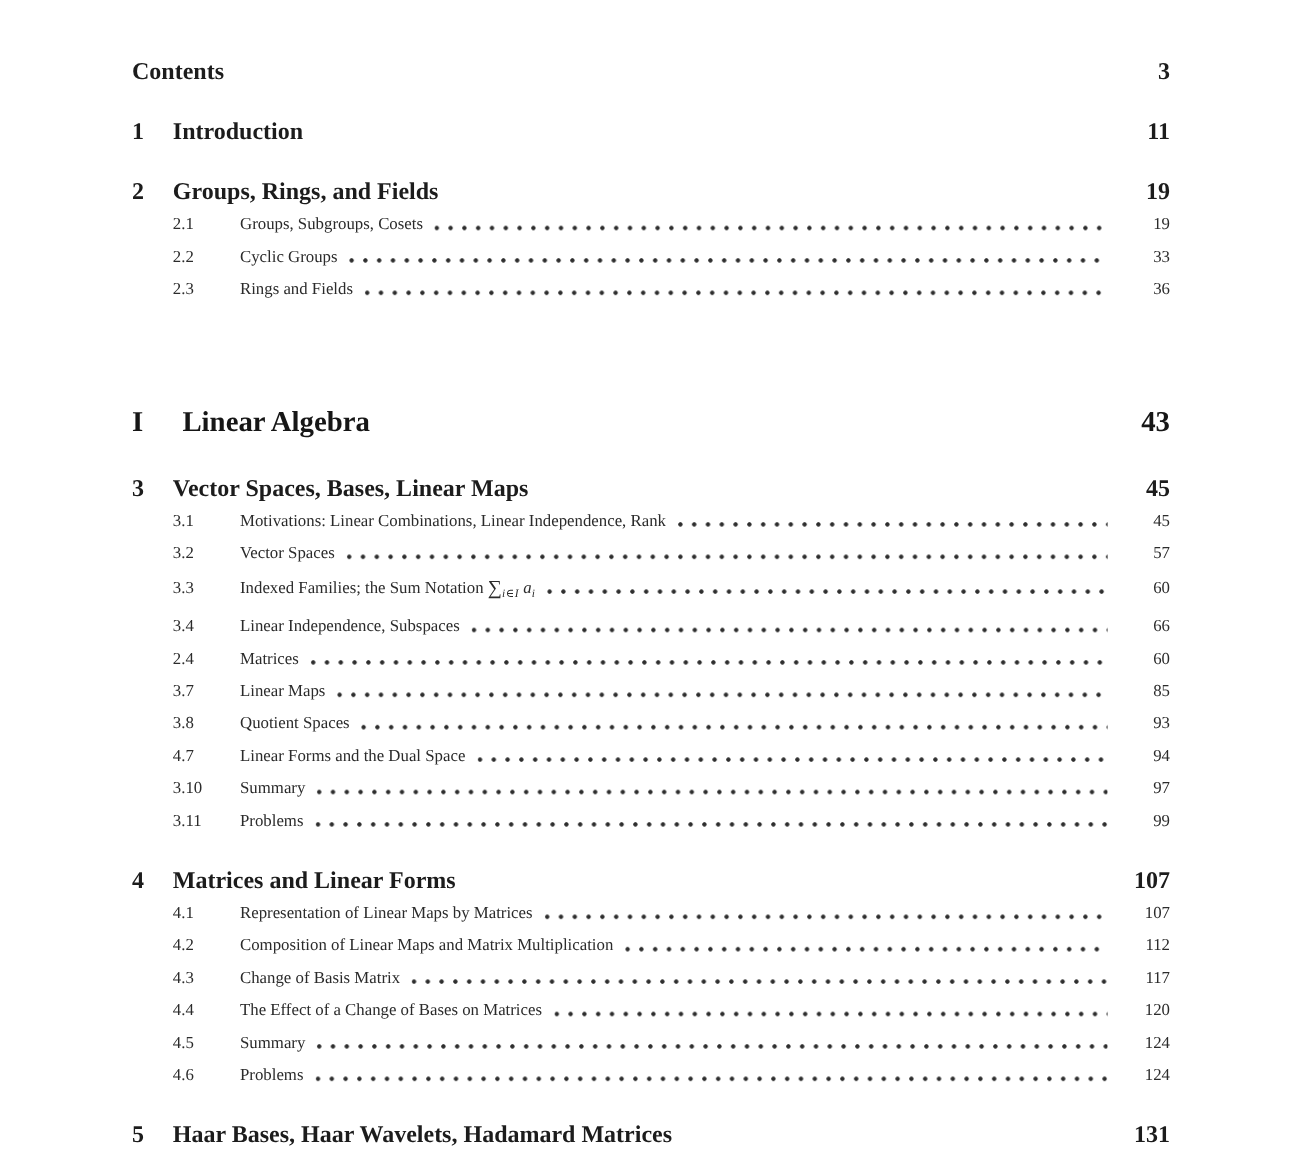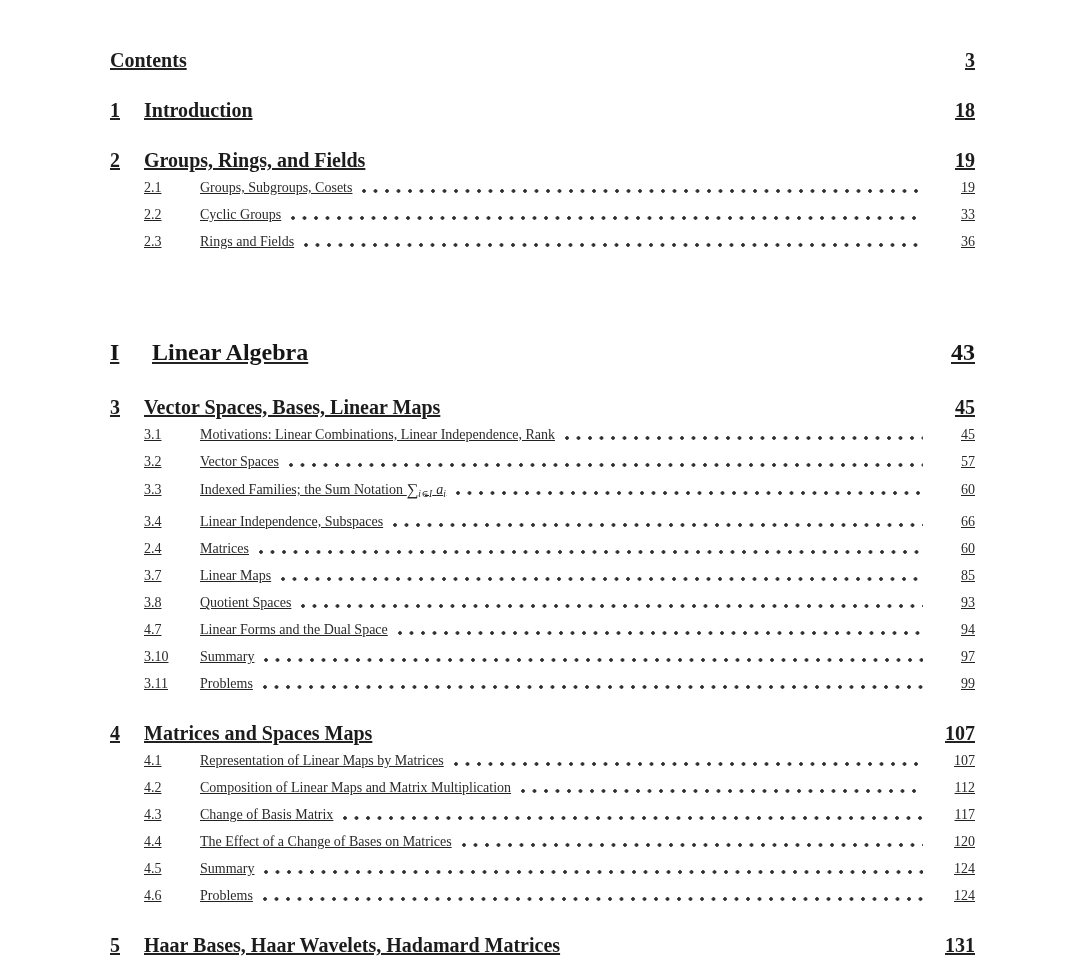--- a/index.html
+++ b/index.html
@@ -10,21 +10,20 @@
   .page {
     position: relative;
     width: 1080px;
     height: 965px;
     box-sizing: border-box;
     background: #ffffff;
     color: #222222;
     font-family: "Liberation Serif", "DejaVu Serif", serif;
     padding: 46px 105px 0 110px;
     overflow: hidden;
-    text-decoration: underline;
   }
   
   .header-row {
     display: flex;
     justify-content: space-between;
     align-items: baseline;
     font-weight: bold;
     font-size: 20px;
     line-height: 28px;
     color: #1c1c1c;
@@ -91,21 +90,21 @@
 <div class="page">
   <div class="header-row">
     <span>Contents</span>
     <span>3</span>
   </div>
   <div id="toc-body">
   <div class="chapter-block">
     <div class="row chapter-row">
       <span class="ch-num">1</span>
       <span class="ch-title">Introduction</span>
-      <span class="page-num">18</span>
+      <span class="page-num">11</span>
     </div>
   </div>
 
   <div class="chapter-block">
     <div class="row chapter-row">
       <span class="ch-num">2</span>
       <span class="ch-title">Groups, Rings, and Fields</span>
       <span class="page-num">19</span>
     </div>
 
@@ -212,21 +211,21 @@
     <span class="sec-num">3.11</span>
     <span class="sec-title">Problems</span>
     <span class="leader"></span>
     <span class="page-num">99</span>
   </div>
 </div>
 
   <div class="chapter-block">
     <div class="row chapter-row">
       <span class="ch-num">4</span>
-      <span class="ch-title">Matrices and Spaces Maps</span>
+      <span class="ch-title">Matrices and Linear Forms</span>
       <span class="page-num">107</span>
     </div>
 
   <div class="row section-row">
     <span class="sec-num">4.1</span>
     <span class="sec-title">Representation of Linear Maps by Matrices</span>
     <span class="leader"></span>
     <span class="page-num">107</span>
   </div>
 

